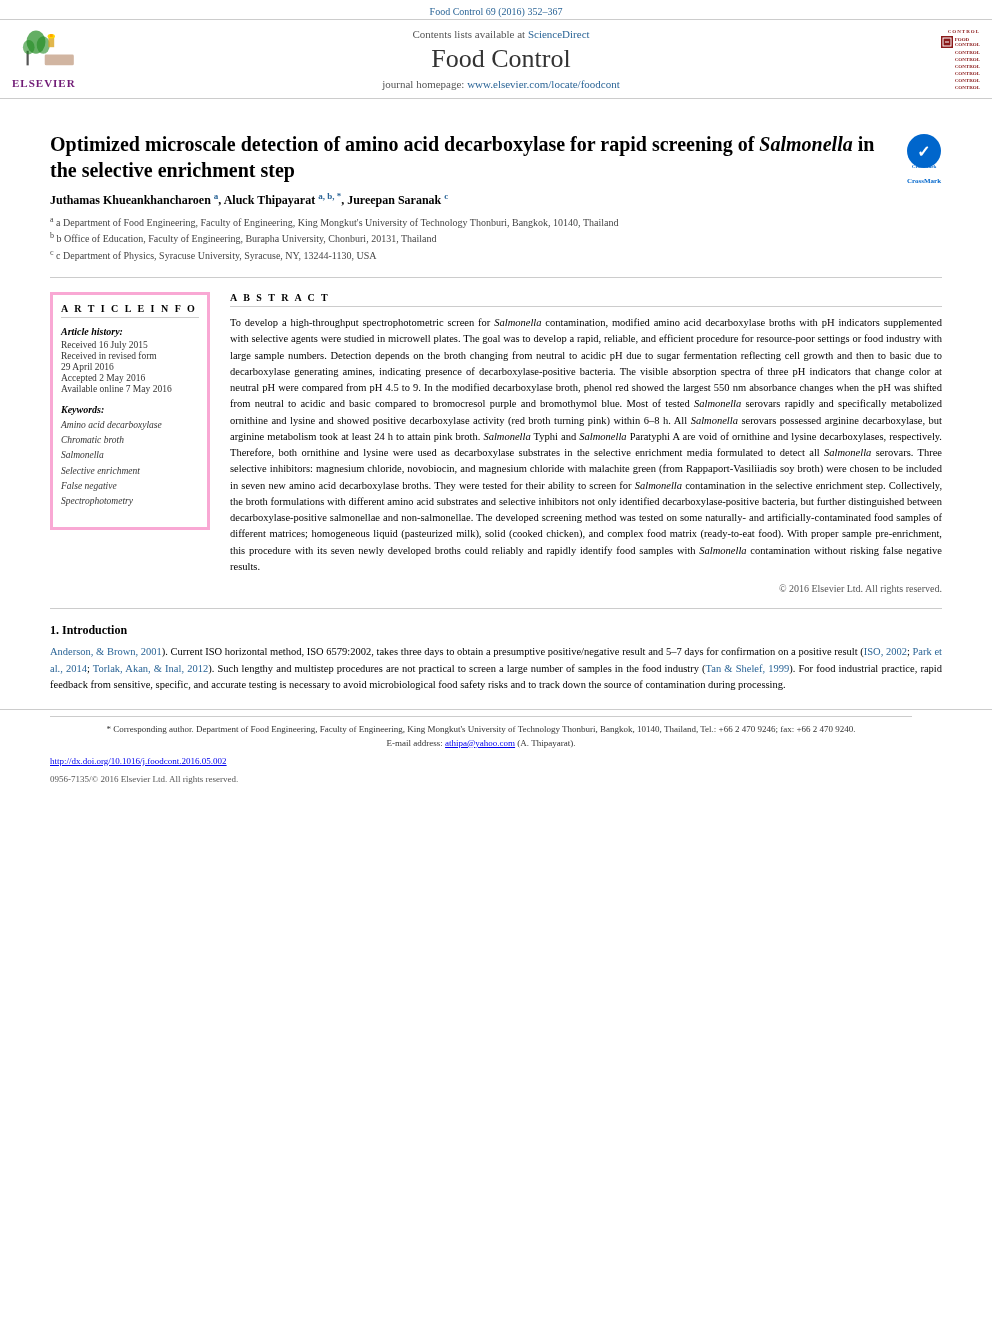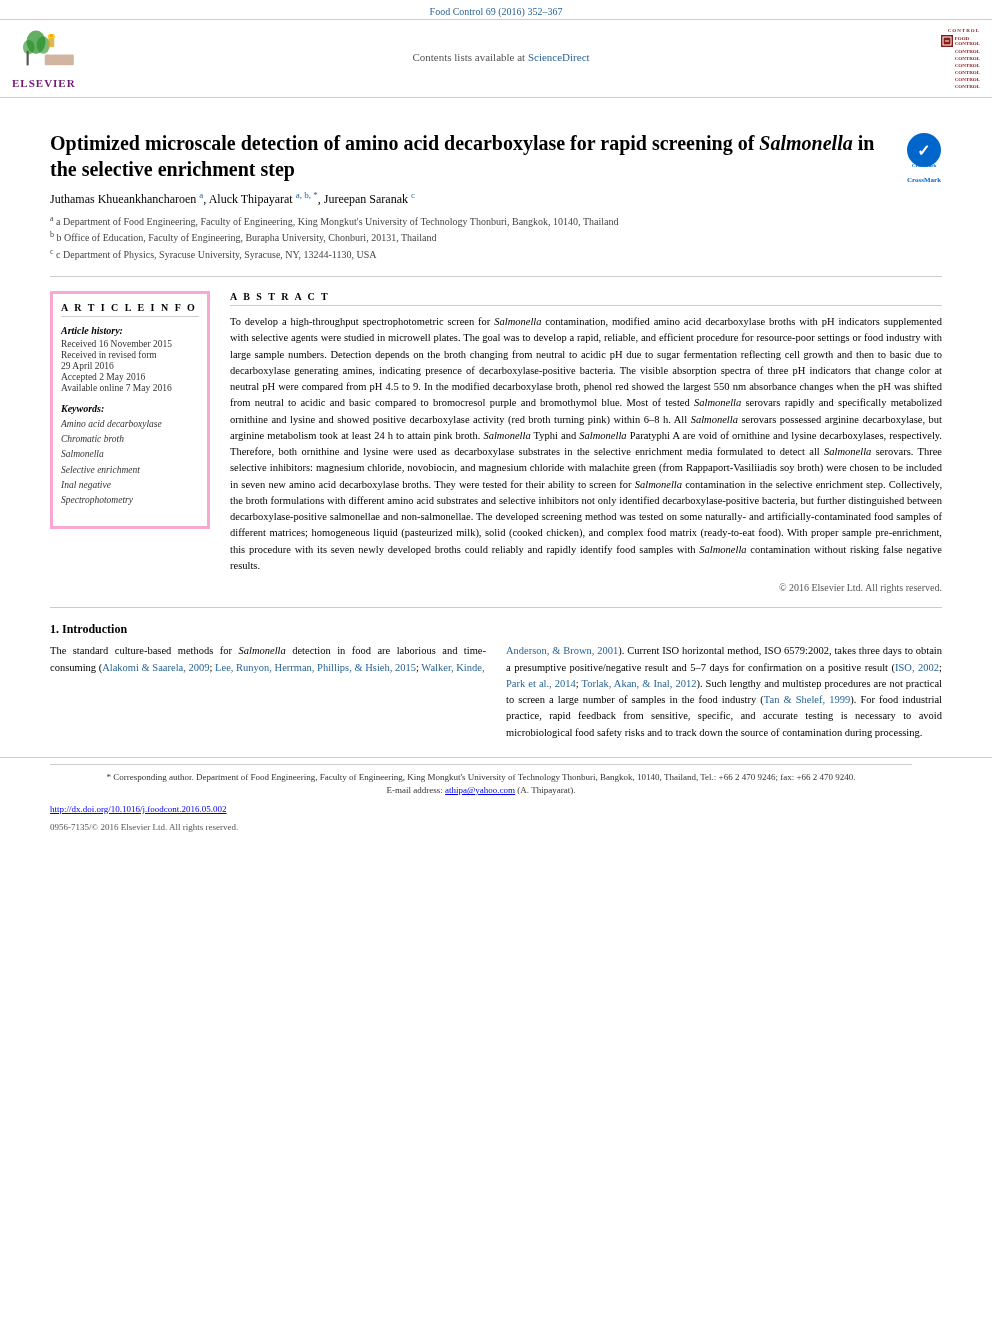--- a/index.html
+++ b/index.html
@@ -112,20 +112,21 @@
       width: 36px;
       height: 36px;
       flex-shrink: 0;
       margin-top: 2px;
     }
 
     .authors {
       font-size: 12px;
       color: #000;
       margin-bottom: 6px;
+      font-weight: bold;
     }
 
     .authors sup {
       font-size: 9px;
       color: #2a6496;
     }
 
     .affiliations {
       font-size: 10px;
       color: #444;
@@ -300,20 +301,25 @@
 
       <rect x="30" y="35" width="40" height="15" rx="2" fill="#8B4513" opacity="0.4"></rect>
     </svg>
     <span class="elsevier-text">ELSEVIER</span>
   </div>
 
   <div class="header-center">
     <div class="journal-contents">
       <span>Contents lists available at</span>
       <a href="#"><span>ScienceDirect</span></a>
+    </div>
+    <div class="journal-title">Food Control</div>
+    <div class="journal-homepage">
+      <span>journal homepage:</span>
+      <a href="#"><span>www.elsevier.com/locate/foodcont</span></a>
     </div>
   </div>
 
   <div class="header-right">
     <div style="display:flex;flex-direction:column;gap:2px;">
       <div style="font-size:5px;font-weight:bold;color:#8B1A1A;letter-spacing:1px;text-align:right;">CONTROL</div>
       <div style="display:flex;gap:2px;justify-content:flex-end;">
         <div style="width:12px;height:12px;background:#8B1A1A;display:flex;align-items:center;justify-content:center;">
           <svg width="10" height="10" viewBox="0 0 10 10">
               <rect x="1" y="1" width="8" height="8" fill="none" stroke="#fff" stroke-width="1"></rect>
@@ -366,35 +372,35 @@
   <hr class="divider">
 
   <div class="two-col">
 
     <div class="left-col">
       <div class="left-col-border">
         <div class="section-heading">A R T I C L E   I N F O</div>
 
         <div class="article-info-group">
           <div class="article-info-label">Article history:</div>
-          <div class="article-info-item">Received 16 November 2015</div>
+          <div class="article-info-item">Received 16 July 2015</div>
           <div class="article-info-item">Received in revised form</div>
           <div class="article-info-item">29 April 2016</div>
           <div class="article-info-item">Accepted 2 May 2016</div>
           <div class="article-info-item">Available online 7 May 2016</div>
         </div>
 
         <div class="article-info-group">
           <div class="article-info-label">Keywords:</div>
           <div class="keywords-list">
             <div>Amino acid decarboxylase</div>
             <div>Chromatic broth</div>
             <div>Salmonella</div>
             <div>Selective enrichment</div>
-            <div>Inal negative</div>
+            <div>False negative</div>
             <div>Spectrophotometry</div>
           </div>
         </div>
       </div>
     </div>
 
     <div class="right-col">
       <div class="section-heading">A B S T R A C T</div>
       <div class="abstract-text">
         To develop a high-throughput spectrophotometric screen for <em>Salmonella</em> contamination, modified amino acid decarboxylase broths with pH indicators supplemented with selective agents were studied in microwell plates. The goal was to develop a rapid, reliable, and efficient procedure for resource-poor settings or food industry with large sample numbers. Detection depends on the broth changing from neutral to acidic pH due to sugar fermentation reflecting cell growth and then to basic due to decarboxylase generating amines, indicating presence of decarboxylase-positive bacteria. The visible absorption spectra of three pH indicators that change color at neutral pH were compared from pH 4.5 to 9. In the modified decarboxylase broth, phenol red showed the largest 550 nm absorbance changes when the pH was shifted from neutral to acidic and basic compared to bromocresol purple and bromothymol blue. Most of tested <em>Salmonella</em> serovars rapidly and specifically metabolized ornithine and lysine and showed positive decarboxylase activity (red broth turning pink) within 6–8 h. All <em>Salmonella</em> serovars possessed arginine decarboxylase, but arginine metabolism took at least 24 h to attain pink broth. <em>Salmonella</em> Typhi and <em>Salmonella</em> Paratyphi A are void of ornithine and lysine decarboxylases, respectively. Therefore, both ornithine and lysine were used as decarboxylase substrates in the selective enrichment media formulated to detect all <em>Salmonella</em> serovars. Three selective inhibitors: magnesium chloride, novobiocin, and magnesium chloride with malachite green (from Rappaport-Vasiliiadis soy broth) were chosen to be included in seven new amino acid decarboxylase broths. They were tested for their ability to screen for <em>Salmonella</em> contamination in the selective enrichment step. Collectively, the broth formulations with different amino acid substrates and selective inhibitors not only identified decarboxylase-positive bacteria, but further distinguished between decarboxylase-positive salmonellae and non-salmonellae. The developed screening method was tested on some naturally- and artificially-contaminated food samples of different matrices; homogeneous liquid (pasteurized milk), solid (cooked chicken), and complex food matrix (ready-to-eat food). With proper sample pre-enrichment, this procedure with its seven newly developed broths could reliably and rapidly identify food samples with <em>Salmonella</em> contamination without risking false negative results.
@@ -405,25 +411,20 @@
 
   <hr class="divider">
 
   <div class="intro-section">
     <div class="section-title">
       <span>1.</span>
       <span>Introduction</span>
     </div>
 
     <div class="two-col-body">
-      <div class="body-left">
-        <p class="body-text">
-          The standard culture-based methods for <em>Salmonella</em> detection in food are laborious and time-consuming (<a href="#" class="ref-link">Alakomi &amp; Saarela, 2009</a>; <a href="#" class="ref-link">Lee, Runyon, Herrman, Phillips, &amp; Hsieh, 2015</a>; <a href="#" class="ref-link">Walker, Kinde,</a>
-        </p>
-      </div>
       <div class="body-right">
         <p class="body-text">
           <a href="#" class="ref-link">Anderson, &amp; Brown, 2001</a>). Current ISO horizontal method, ISO 6579:2002, takes three days to obtain a presumptive positive/negative result and 5–7 days for confirmation on a positive result (<a href="#" class="ref-link">ISO, 2002</a>; <a href="#" class="ref-link">Park et al., 2014</a>; <a href="#" class="ref-link">Torlak, Akan, &amp; Inal, 2012</a>). Such lengthy and multistep procedures are not practical to screen a large number of samples in the food industry (<a href="#" class="ref-link">Tan &amp; Shelef, 1999</a>). For food industrial practice, rapid feedback from sensitive, specific, and accurate testing is necessary to avoid microbiological food safety risks and to track down the source of contamination during processing.
         </p>
       </div>
     </div>
   </div>
 </div>
 
 <div class="footnote-section">

